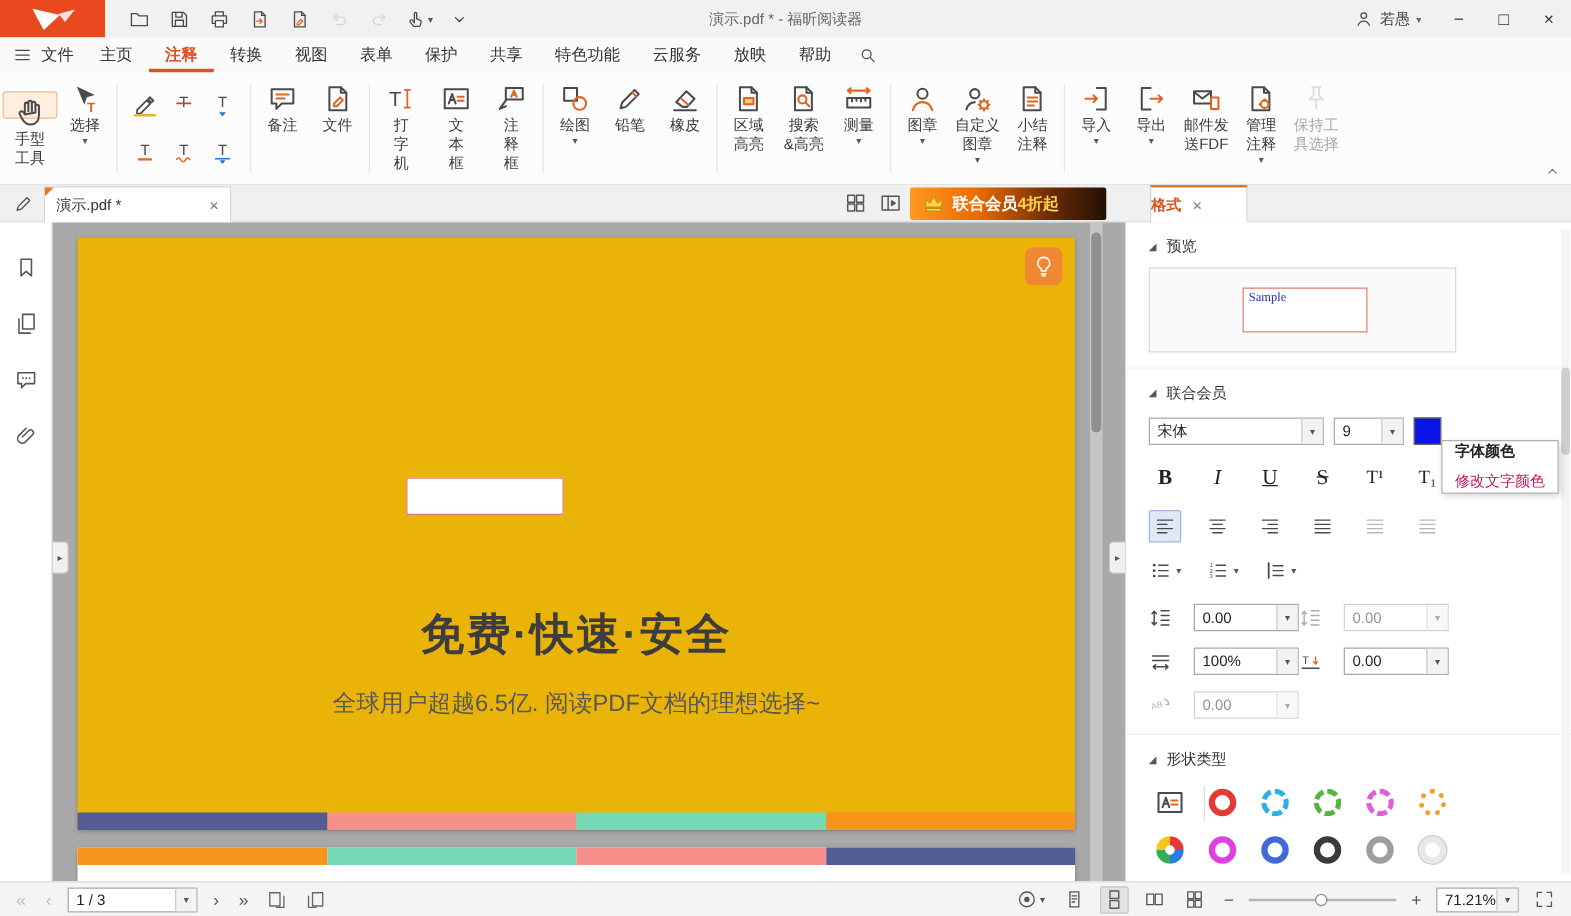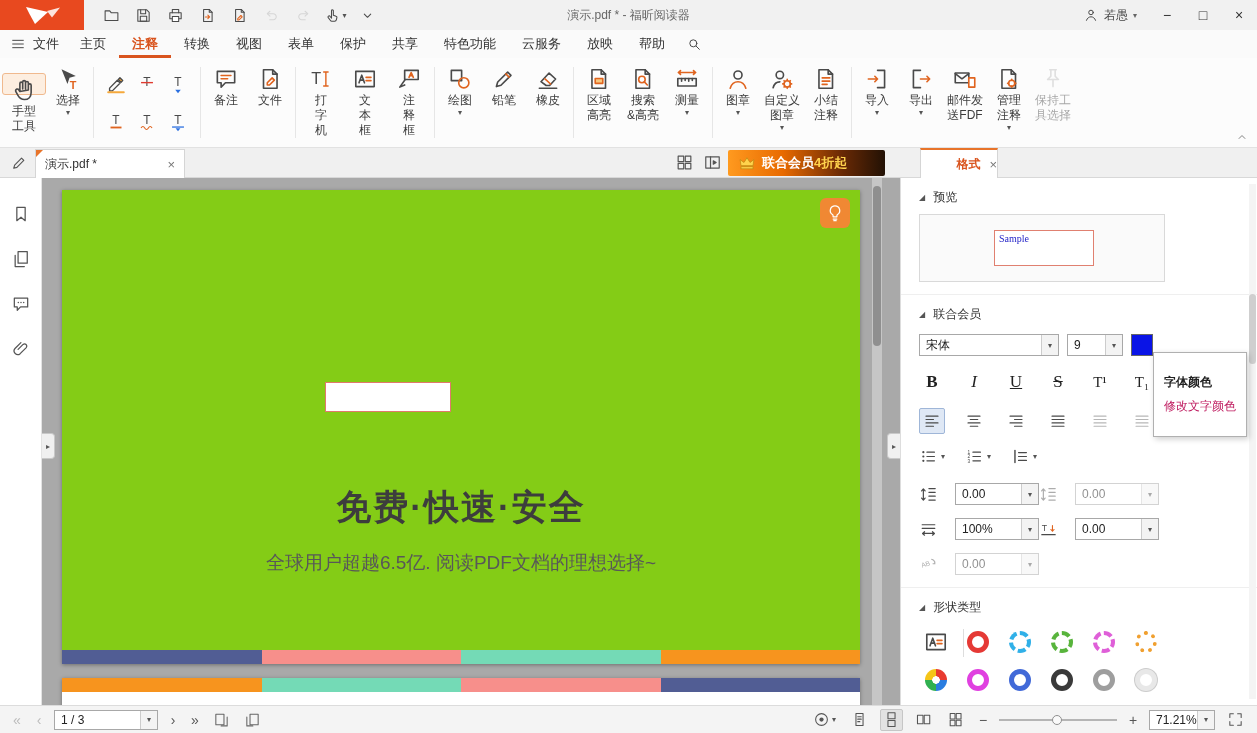--- a/index.html
+++ b/index.html
@@ -56,29 +56,29 @@
 .dtab .corner{position:absolute;left:0;top:0;border-top:7px solid #e8742a;border-right:7px solid transparent;}
 .dtab-label{flex:1;font-size:12px;color:#333;white-space:nowrap;overflow:hidden;}
 .tclose{color:#777;font-size:13px;}
 .t-grid{position:absolute;left:675px;top:5px;}
 .t-grid svg,.t-switch svg{width:19px;height:19px;}
 .t-switch{position:absolute;left:703px;top:5px;}
 .banner{position:absolute;left:728px;top:2px;width:157px;height:26px;border-radius:2px;background:linear-gradient(90deg,#ff9a1f,#e86a00 35%,#6b2a05 72%,#221105);display:flex;align-items:center;gap:6px;padding:0 10px;}
 .banner svg{width:18px;height:18px;}
 .banner-text{font-size:13px;font-weight:bold;color:#fff;white-space:nowrap;}
 .banner-em{color:#ffd34d;}
-.ftab{position:absolute;left:920px;top:0;width:78px;height:30px;background:#fff;border:1px solid #d5d5d5;border-top:2px solid #e8742a;border-bottom:none;display:flex;align-items:center;justify-content:flex-end;gap:9px;}
+.ftab{position:absolute;left:920px;top:0;width:78px;height:30px;background:#fff;border:1px solid #d5d5d5;border-top:2px solid #e8742a;border-bottom:none;display:flex;align-items:center;justify-content:flex-start;gap:9px;}
 .ftab-label{color:#d9541e;font-size:12px;font-weight:bold;}
 
 
 .main{position:absolute;top:178px;bottom:28px;left:0;right:0;display:flex;}
 .sidebar{width:42px;background:#fff;border-right:1px solid #e3e3e3;display:flex;flex-direction:column;align-items:center;padding-top:26px;gap:25px;}
 .sbtn svg{width:20px;height:20px;}
 .docarea{flex:1;background:#a9a9a9;position:relative;overflow:hidden;}
-.page{position:absolute;left:20px;top:12px;width:798px;height:474px;background:#84cc16;box-shadow:0 1px 4px rgba(0,0,0,.35);}
+.page{position:absolute;left:20px;top:12px;width:798px;height:474px;background:#eab308;box-shadow:0 1px 4px rgba(0,0,0,.35);}
 .page2{position:absolute;left:20px;top:500px;width:798px;height:44px;background:#fff;box-shadow:0 1px 4px rgba(0,0,0,.35);}
 .bars{position:absolute;left:0;right:0;bottom:0;height:14px;display:flex;}
 .page2 .bars{bottom:auto;top:0;}
 .bar{flex:1;}
 .bulb{position:absolute;right:10px;top:8px;width:30px;height:30px;background:#f08833;border-radius:6px;display:flex;align-items:center;justify-content:center;}
 .bulb svg{width:20px;height:20px;}
 .redbox{position:absolute;left:263px;top:192px;width:126px;height:30px;border:1px solid #e0796b;background:#fff;}
 .doc-title{position:absolute;left:0;right:0;top:294px;text-align:center;font-size:35px;font-weight:bold;color:#3d3d3d;letter-spacing:2px;}
 .doc-sub{position:absolute;left:0;right:0;top:360px;text-align:center;font-size:19px;color:#585858;}
 .vscroll{position:absolute;right:18px;top:0;bottom:0;width:10px;background:#c6c6c6;}
@@ -124,21 +124,21 @@
 .sp-sel{width:84px;}
 .shape-grid{position:relative;display:grid;grid-template-columns:repeat(6,42px);row-gap:14px;padding:8px 14px 0;align-items:center;justify-items:center;}
 .shape-vsep{position:absolute;left:62px;top:8px;height:28px;width:1px;background:#ddd;}
 .shape-icon-btn svg{width:26px;height:26px;}
 .circ{width:22px;height:22px;border-radius:50%;background:#fff;}
 .circ.rainbow{background:radial-gradient(circle,#fff 0 3.5px,transparent 4px),conic-gradient(#e83a30 0 90deg,#2a7de0 90deg 180deg,#30b050 180deg 270deg,#f5c518 270deg 360deg);}
 .panel-sb{position:absolute;right:1px;top:6px;bottom:6px;width:7px;background:#f4f4f4;}
 .panel-sb .vthumb{left:0;width:7px;top:110px;height:70px;background:#cfcfcf;}
 
 
-.tooltip{position:absolute;left:1153px;top:352px;background:#fff;border:1px solid #b0b0b0;box-shadow:2px 2px 6px rgba(0,0,0,.2);padding:21px 10px;z-index:60;white-space:nowrap;}
+.tooltip{position:absolute;left:1153px;top:352px;background:#fff;border:1px solid #b0b0b0;box-shadow:2px 2px 6px rgba(0,0,0,.2);padding:0 10px;z-index:60;white-space:nowrap;}
 .tt-title{font-weight:bold;color:#222;margin-bottom:7px;font-size:12px;}
 .tt-body{color:#be185d;font-size:12px;}
 
 
 .statusbar{position:absolute;bottom:0;left:0;right:0;height:28px;background:#f4f4f4;border-top:1px solid #dcdcdc;display:flex;align-items:center;padding:0 10px;gap:8px;font-size:12px;}
 .sb-glyph{color:#555;font-size:14px;min-width:14px;text-align:center;}
 .sb-glyph.dis{color:#bbb;}
 .sb-ic{display:flex;align-items:center;padding:2px;border:1px solid transparent;border-radius:2px;}
 .sb-ic svg{width:17px;height:17px;}
 .sb-ic.sel{background:#e2e2e2;border-color:#c6c6c6;}

